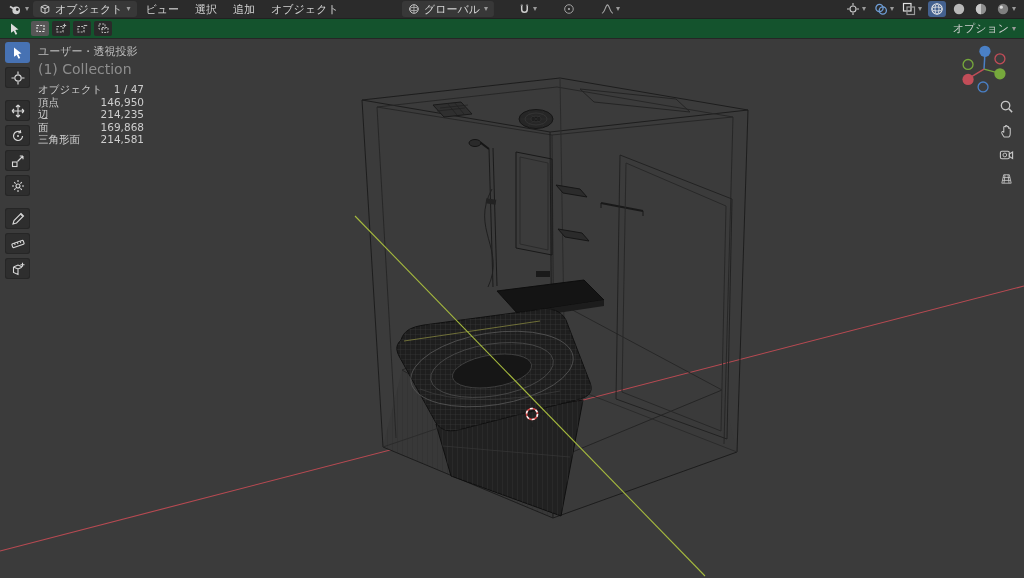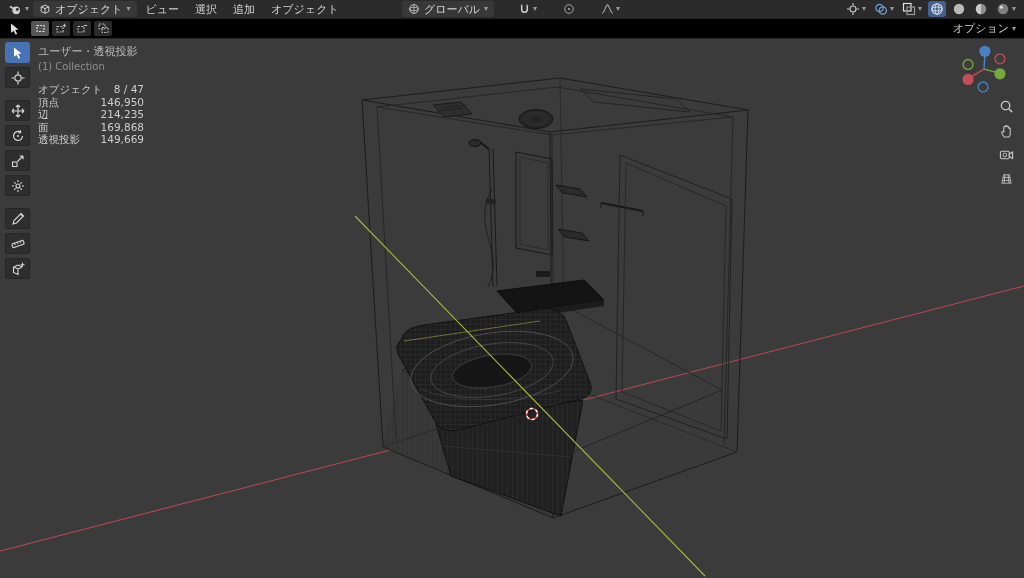--- a/index.html
+++ b/index.html
@@ -17,33 +17,33 @@
   .tb-center { position:absolute; left:50%; transform:translateX(-50%); display:flex; align-items:center; gap:22px; }
   .tb-right { margin-left:auto; display:flex; align-items:center; gap:4px; }
   .menu-item { padding:14px 7px; border-radius:3px; color:#d2d2d2; font-size:11px; cursor:default; }
   .dropdown { display:flex; align-items:center; gap:4px; background:#383838; border-radius:3px; padding:1px 6px; height:16px; }
   .chev { font-size:8px; color:#9a9a9a; line-height:1; }
   .ibtn { height:16px; display:flex; align-items:center; gap:2px; padding:0 2px; border-radius:3px; }
   .ibtn.active { background:#44618f; }
   svg.icon { display:block; }
   
   .toolsettings {
-    height:20px; background:#000000; border-bottom:1px solid #262626;
+    height:20px; background:#14532d; border-bottom:1px solid #262626;
     display:flex; align-items:center; padding:0 8px; gap:3px; position:relative; z-index:5;
   }
   .small-btn { width:18px; height:15px; background:#2a2a2a; border-radius:2px;
     display:flex; align-items:center; justify-content:center; }
   .small-btn.active { background:#565656; }
   .ts-right { margin-left:auto; display:flex; align-items:center; gap:3px; color:#cfcfcf; }
   
   .viewport { position:relative; width:1024px; height:539px; background:#3b3b3b; overflow:hidden; }
   .scene { position:absolute; left:0; top:0; }
   .overlay-info { position:absolute; left:38px; top:5px; z-index:3; }
   .view-label { font-size:11px; color:#bdbdbd; }
-  .coll-label { font-size:10px; color:#8e8e8e; margin-top:2px; }
+  .coll-label { font-size:14px; color:#8e8e8e; margin-top:2px; }
   .stats { position:absolute; left:38px; top:44px; width:106px; z-index:3; }
   .srow { display:flex; justify-content:space-between; line-height:12.5px; font-size:10.5px; color:#cecece; }
   
   .toolbar { position:absolute; left:5px; top:3px; display:flex; flex-direction:column; gap:4px; z-index:4; }
   .tool-btn { width:25px; height:21px; background:#2e2e2e; border-radius:3px;
     display:flex; align-items:center; justify-content:center; box-shadow:0 0 0 1px #262626 inset; }
   .tool-btn.active { background:#4772b3; box-shadow:none; }
   .tgap { height:4px; }
   
   .nav-gizmo { position:absolute; top:2px; right:10px; z-index:4; }
@@ -292,37 +292,37 @@
   </svg>
 
   <div class="overlay-info">
     <div class="view-label">ユーザー・透視投影</div>
     <div class="coll-label">(1) Collection</div>
   </div>
 
   <div class="stats">
     <div class="srow">
       <span>オブジェクト</span>
-      <span>8 / 47</span>
+      <span>1 / 47</span>
     </div>
     <div class="srow">
       <span>頂点</span>
       <span>146,950</span>
     </div>
     <div class="srow">
       <span>辺</span>
       <span>214,235</span>
     </div>
     <div class="srow">
       <span>面</span>
       <span>169,868</span>
     </div>
     <div class="srow">
-      <span>透視投影</span>
-      <span>149,669</span>
+      <span>三角形面</span>
+      <span>214,581</span>
     </div>
   </div>
 
   <div class="toolbar">
     <div class="tool-btn active">
       <svg class="icon" width="14" height="14" viewBox="0 0 14 14">
         <path d="M3 1.5 L10.5 7.5 L7.3 8 L9.2 12 L7.6 12.8 L5.7 8.9 L3 10.8 Z" fill="#ffffff"></path>
       </svg>
     </div>
     <div class="tool-btn">

